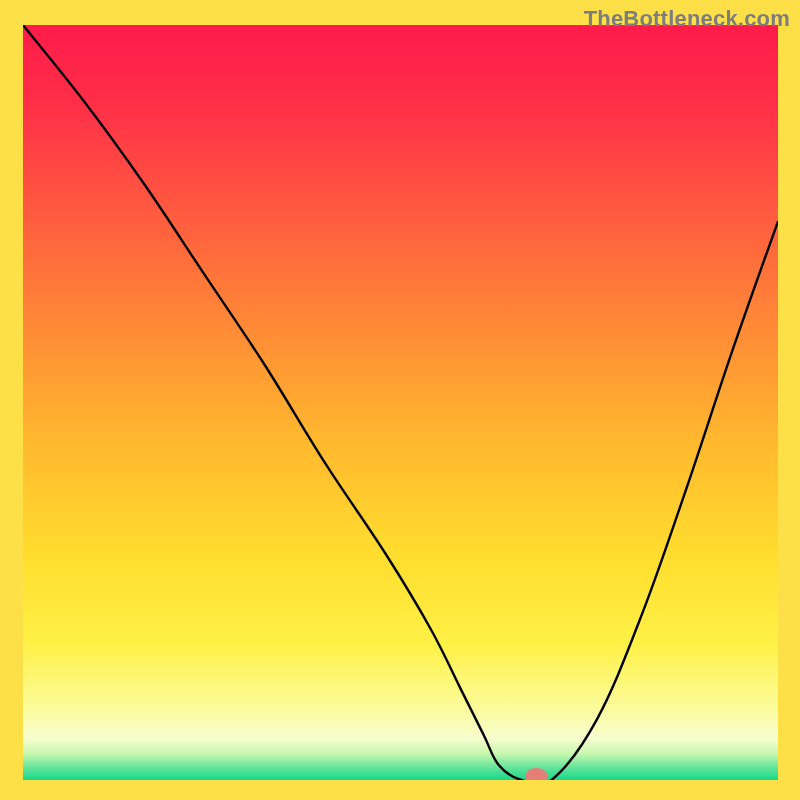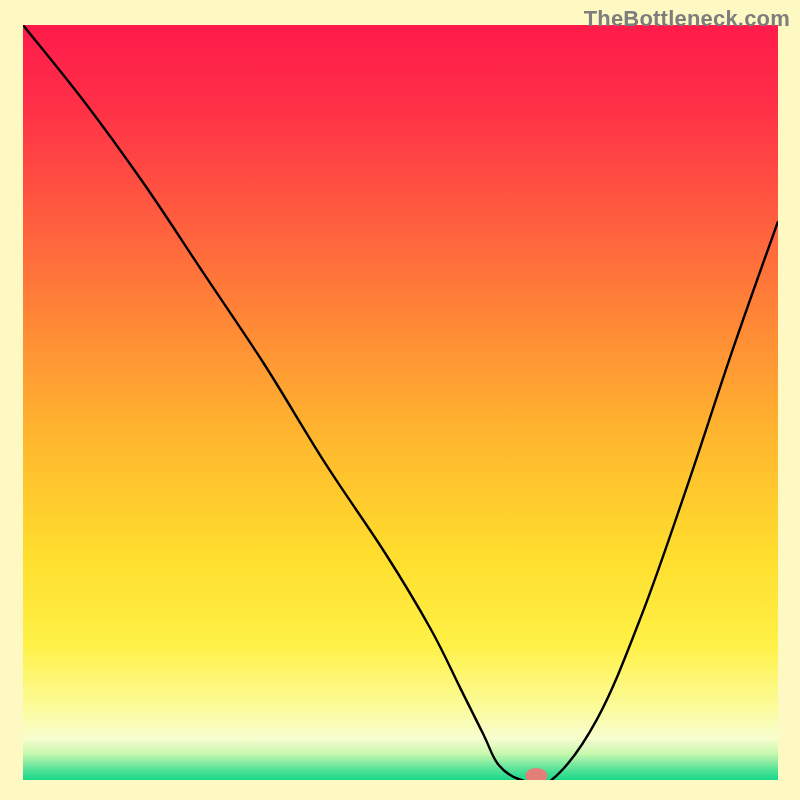--- a/index.html
+++ b/index.html
@@ -8,21 +8,21 @@
     width: 800px;
     height: 800px;
     overflow: hidden;
     background: #000;
     font-family: Arial, Helvetica, sans-serif;
   }
   .frame {
     position: relative;
     width: 800px;
     height: 800px;
-    background: #fef9c3;
+    background: #fde047;
     text-align: center;
   }
   .watermark {
     position: absolute;
     top: 6px;
     right: 10px;
     font-size: 22px;
     font-weight: 600;
     color: #7d7d7d;
     letter-spacing: 0.2px;

